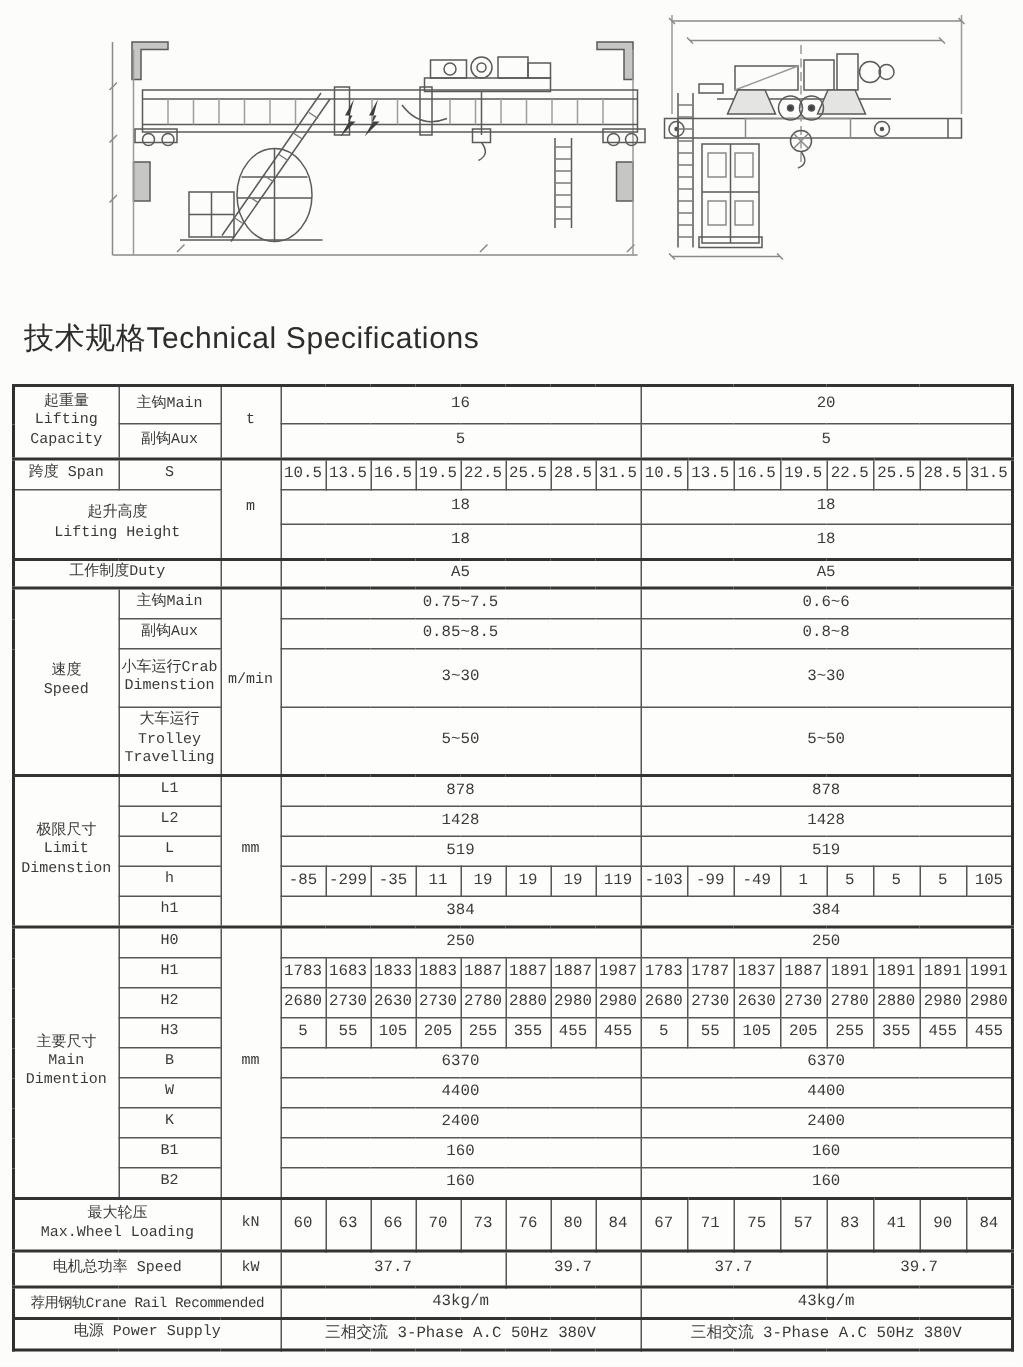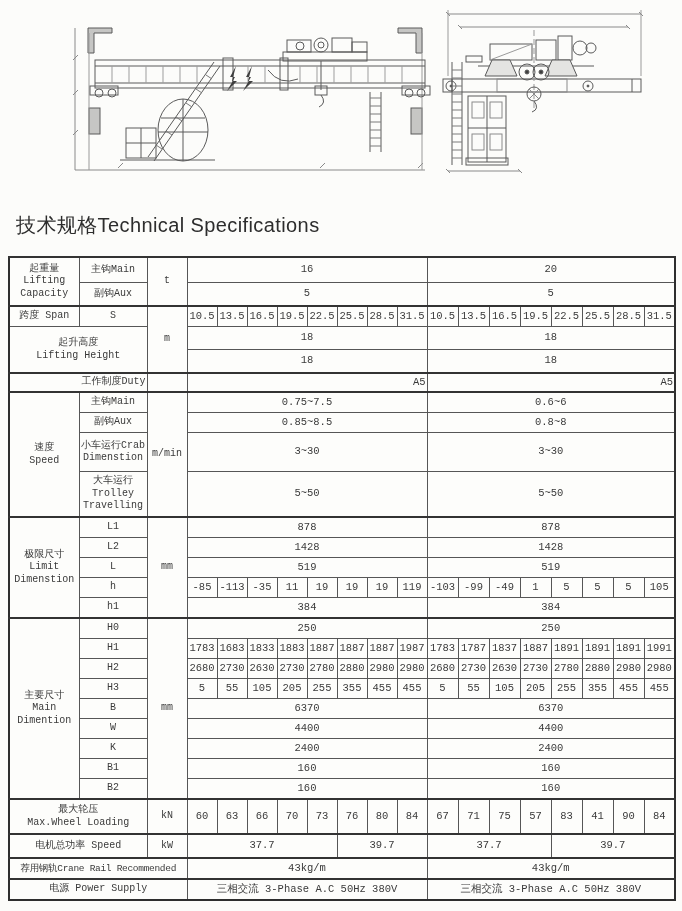--- a/index.html
+++ b/index.html
@@ -16,21 +16,21 @@
   
   .table-wrap{position:absolute;top:256px;left:8px;}
   table{border-collapse:collapse;table-layout:fixed;background:#fdfdfb;border:2px solid #2e2e2e;padding-left:40px;}
   td{border:1px solid #565656;font-family:"Liberation Mono","DejaVu Sans Mono",monospace;
      font-size:10.5px;color:#3a3a3a;text-align:center;vertical-align:middle;
      padding:0 1px;white-space:pre-line;line-height:1.25;height:19px;overflow:hidden;}
   td.lab{font-size:10px;}
   td.unit{font-size:10px;}
   td.small{font-size:9.5px;letter-spacing:-.3px;}
   tr.sec > td{border-top:2px solid #333;}
-  tr.h18 > td{height:17px;text-align:right;}
+  tr.h18 > td{height:17px;}
   tr.h22 > td{height:22px;}
   tr.h24 > td{height:24px;}
   tr.h33 > td{height:33px;}
   tr.h38 > td{height:38px;}
   tr.h44 > td{height:44px;margin-left:44px;}
 </style>
 </head>
 <body>
 
 <div class="sheet">
@@ -270,21 +270,21 @@
             <td colspan="8">1428</td>
           </tr>
           <tr>
             <td class="lab">L</td>
             <td colspan="8">519</td>
             <td colspan="8">519</td>
           </tr>
           <tr>
             <td class="lab">h</td>
             <td>-85</td>
-            <td>-113</td>
+            <td>-299</td>
             <td>-35</td>
             <td>11</td>
             <td>19</td>
             <td>19</td>
             <td>19</td>
             <td>119</td>
             <td>-103</td>
             <td>-99</td>
             <td>-49</td>
             <td>1</td>

